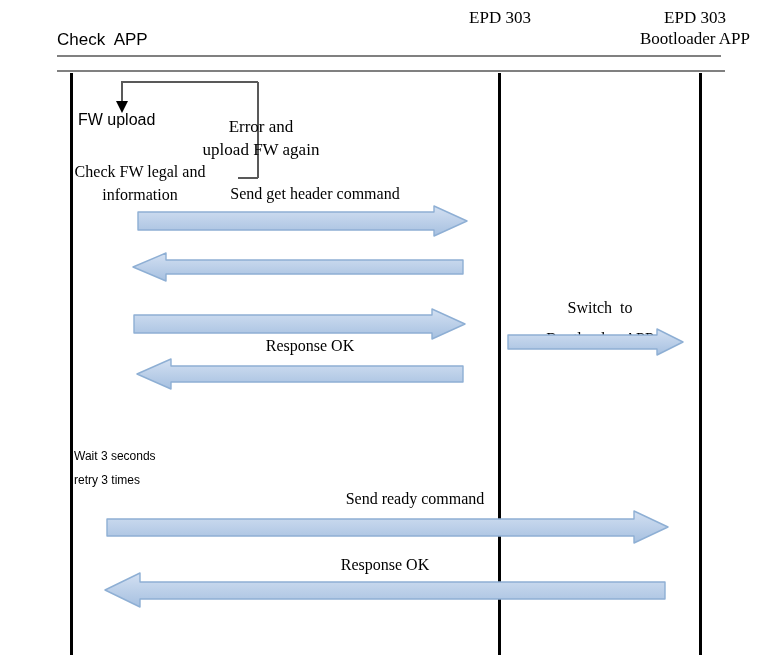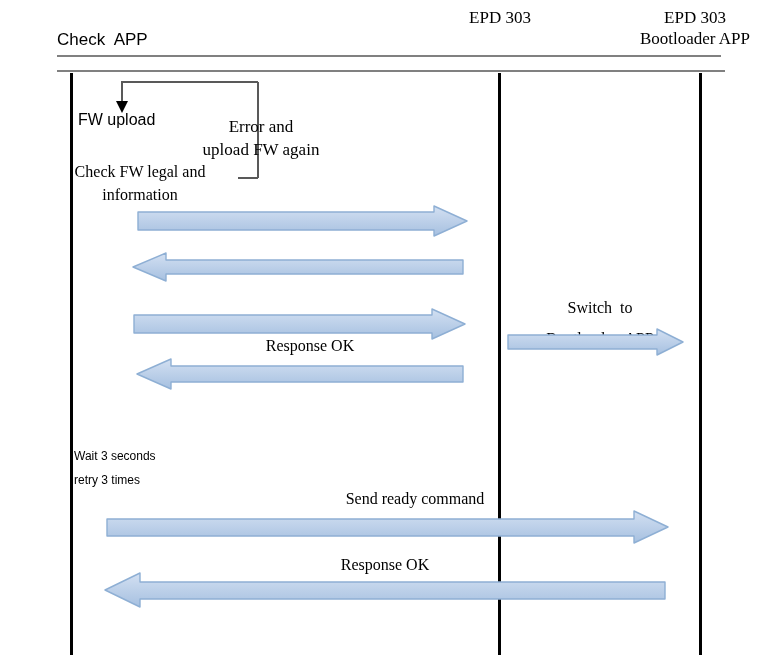--- a/index.html
+++ b/index.html
@@ -77,20 +77,21 @@
 
   <div class="lbl center" style="left:50px; top:160px; width:180px; line-height:23px;">Check FW legal and
 information</div>
 
   <div class="lbl" style="left:74px; top:444px; font-size:12px; line-height:24px;">Wait 3 seconds
 retry 3 times</div>
 
   <div class="lbl center" style="left:515px; top:292px; width:170px; font-size:16px; line-height:31px;">Switch  to
 Bootloader  APP</div>
 
+  <div class="lbl center" style="left:150px; top:184px; width:330px;">Send get header command</div>
   <div class="arrow-wrap" style="left:137px; top:205px;">
     <svg width="332" height="32" viewBox="0 0 332 32">
       <defs>
         <linearGradient id="gradR1" x1="0" y1="0" x2="0" y2="1">
           <stop offset="0%" stop-color="#d3e0f2"></stop>
           <stop offset="100%" stop-color="#a6c0e0"></stop>
         </linearGradient>
       </defs>
       <path d="M 1 7 L 297 7 L 297 1 L 330 16 L 297 31 L 297 25 L 1 25 Z" fill="url(#gradR1)" stroke="#8eafd4" stroke-width="1.4" stroke-linejoin="round"></path>
     </svg>

